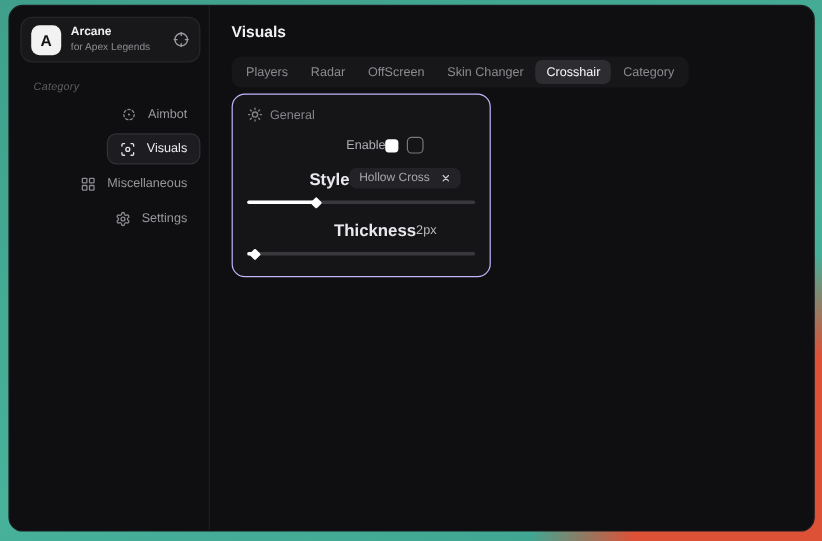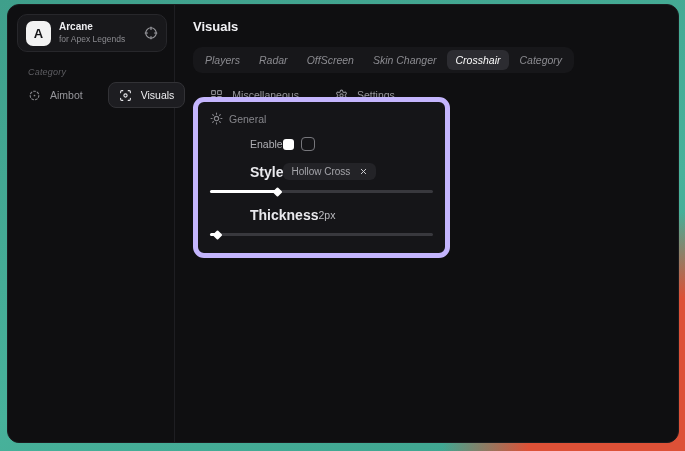--- a/index.html
+++ b/index.html
@@ -21,42 +21,42 @@
     border-right:1px solid #1e1e22; padding:9px 7px 6px 9px; }
   .header-card { display:flex; align-items:center; gap:8px; background:#18181b;
     border:1px solid #27272b; border-radius:10px; padding:5px 8px; height:38px; }
   .logo { width:25px; height:25px; background:#f2f2f2; color:#131316; border-radius:7px;
     display:flex; align-items:center; justify-content:center; font-weight:bold; font-size:13px; }
   .titles { display:flex; flex-direction:column; line-height:1.25; }
   .app-title { font-size:10px; font-weight:bold; color:#ededf0; }
   .app-sub { font-size:8.5px; color:#8b8b90; }
   .hdr-icon { margin-left:auto; color:#9a9a9f; display:flex; }
   .category { margin:15px 0 5px 11px; font-size:9px; color:#5d5d62; letter-spacing:.2px;font-style:italic; }
-  .nav { display:flex; flex-direction:row; gap:14px;align-items:flex-end; }
+  .nav { display:flex; flex-direction:column; gap:3px;align-items:flex-end; }
   .nav-item { display:flex; align-items:center; gap:9px; height:26px; padding:0 10px;
     border-radius:8px; color:#97979c; font-size:10.5px; border:1px solid transparent; cursor:pointer; }
   .nav-item .nicon { display:flex; color:#8a8a8f; }
   .nav-item.selected { background:#1d1d21; border-color:#323236; color:#eeeef1; }
   .nav-item.selected .nicon { color:#e8e8ec; }
   .side-spacer { flex:1; }
   .sub-card { border:1px solid #29292d; border-radius:9px; padding:7px 10px 8px;
     display:flex; flex-direction:column; gap:4px; margin-bottom:2px; }
   .sub-line1 { font-size:9.5px; color:#7e7e83; }
   .sub-line2 { font-size:9.5px; color:#c0c0c4; }
   
   .main { flex:1; padding:14px 16px 0 18px; display:flex; flex-direction:column; }
   .page-title { font-size:13px; font-weight:bold; color:#f1f1f4; }
   .tabbar { margin-top:13px; align-self:flex-start; display:flex; align-items:center;
     background:#17171a; border-radius:9px; padding:3px; gap:1px; }
-  .tab { padding:4px 9px; font-size:10.5px; color:#8b8b90; border-radius:6px; cursor:pointer; white-space:nowrap;font-style:italic; }
+  .tab { padding:4px 9px; font-size:10.5px; color:#8b8b90; border-radius:6px; cursor:pointer; white-space:nowrap; }
   .tab.selected { background:#2c2c31; color:#fafafa; }
-  .panel { margin-top:24px; width:257px; background:#151518; border:5px solid #c4b5fd;
+  .panel { margin-top:5px; width:216px; background:#151518; border:1px solid #c4b5fd;
     border-radius:11px; padding:10px 12px 15px; }
   .panel-header { display:flex; align-items:center; gap:6px; color:#86868b; font-size:10.5px; }
-  .row { display:flex; align-items:center; justify-content:flex-start; margin-top:12px;padding-left:40px; }
+  .row { display:flex; align-items:center; justify-content:center; margin-top:12px;padding-left:40px; }
   .lbl-dim { font-size:10.5px; color:#aeaeb3; }
   .lbl { font-size:14px; font-weight:bold; color:#e9e9ed; }
   .val { font-size:10.5px; color:#bcbcc0; }
   .enable-controls { display:flex; align-items:center; gap:7px; }
   .checkbox { width:11px; height:11px; border-radius:3px; background:#ffffff; cursor:pointer; }
   .colorbox { width:14px; height:14px; border-radius:4px; border:1.5px solid #77777c;
     background:transparent; cursor:pointer; }
   .chip { display:flex; align-items:center; gap:9px; background:#232327; border-radius:6px;
     padding:3px 8px; cursor:pointer; }
   .chip-text { font-size:10px; color:#a5a5aa; }

